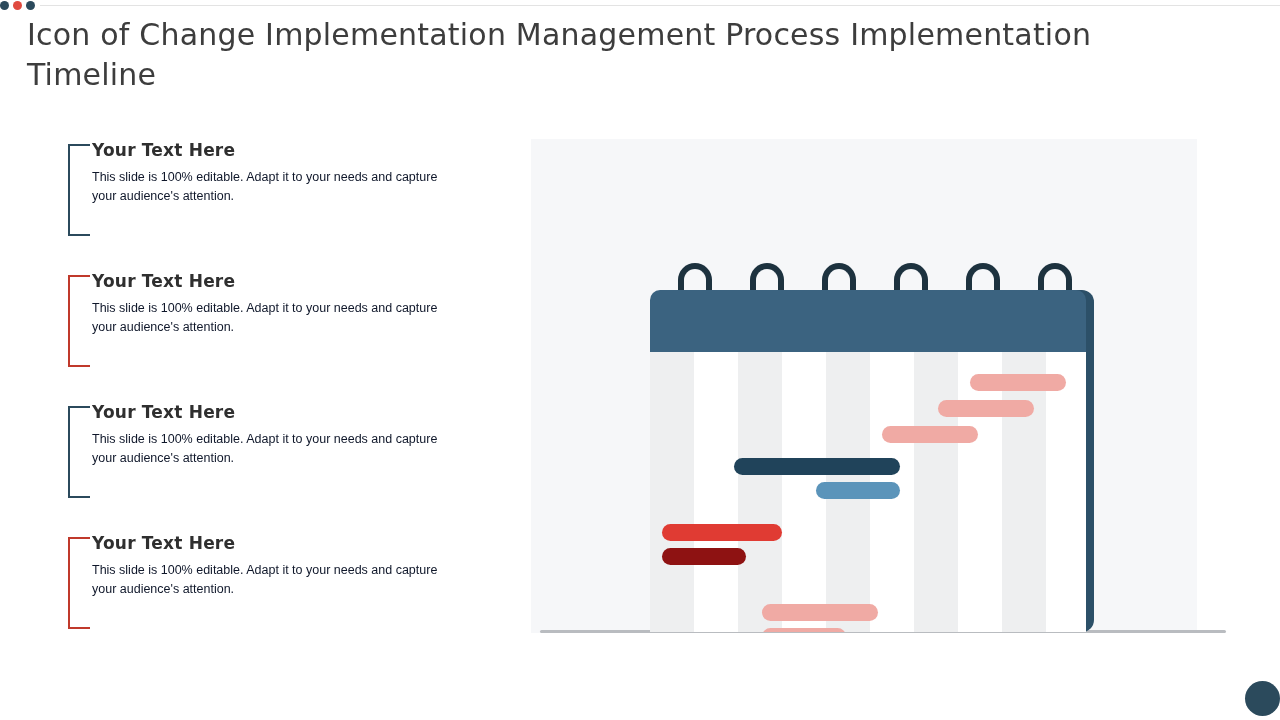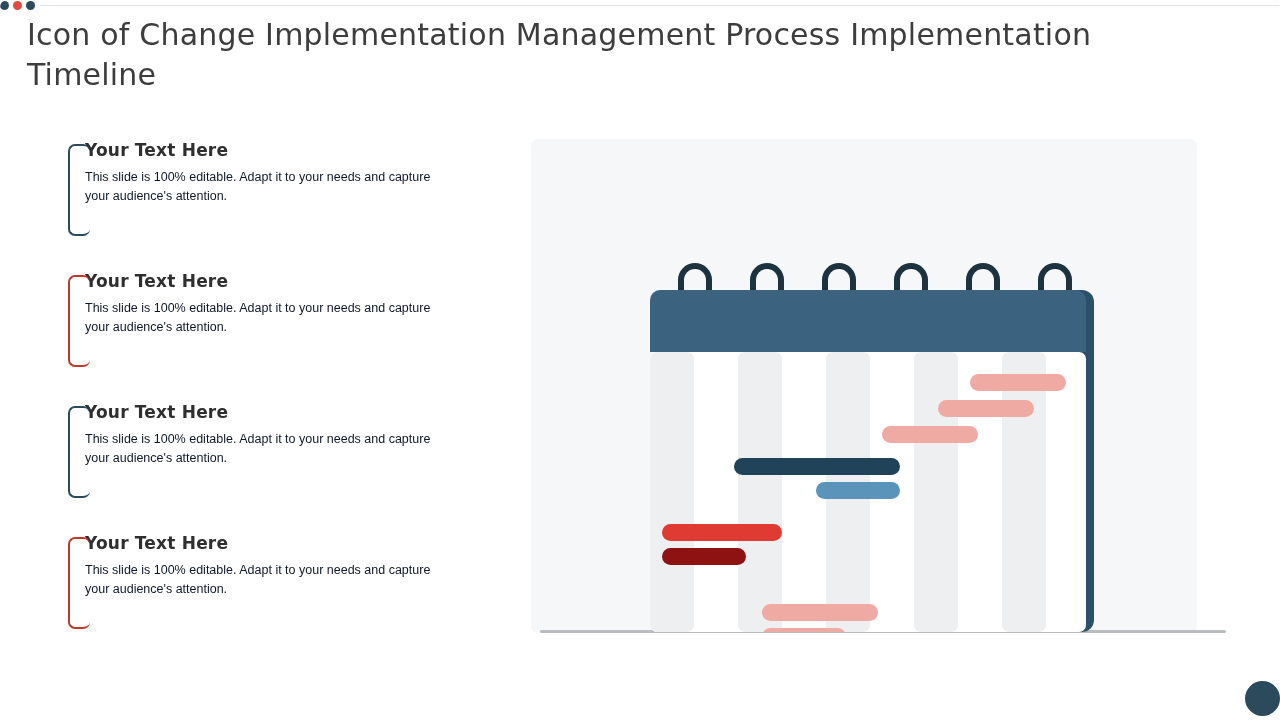--- a/index.html
+++ b/index.html
@@ -1,15 +1,15 @@
 <!DOCTYPE html>
 <html><head>
 <meta charset="utf-8">
 <style>
-  * { box-sizing: border-box; margin: 0; padding: 0; border-radius: 7px; }
+  * { box-sizing: border-box; margin: 0; padding: 0; }
   html, body {
     width: 1280px; height: 720px;
     background: #ffffff;
     font-family: "Liberation Sans", sans-serif;
     overflow: hidden;
   }
   .slide { position: relative; width: 1280px; height: 720px; background: #fff; }
 
   
   .dots { position: absolute; left: 0px; top: 0px; width: 44px; height: 14px; }
@@ -22,21 +22,21 @@
   
   .title {
     position: absolute; left: 27px; top: 15px; width: 1100px;
     font-size: 30px; line-height: 40px; font-weight: 400;
     color: #3d3d3d; letter-spacing: 0.2px;
     font-family: "DejaVu Sans", sans-serif;
   }
 
   
   .bullets { position: absolute; left: 68px; top: 140px; width: 420px; }
-  .bullet { position: relative; height: 131px; padding-left: 17px; }
+  .bullet { position: relative; height: 131px; padding-left: 24px; }
   .bracket {
     position: absolute; left: 0; top: 4px; width: 22px; height: 92px;
     border-left: 2px solid #2b4a5c;
     border-top: 2px solid #2b4a5c;
     border-bottom: 2px solid #2b4a5c;
   }
   .bracket.red { border-left-color: #c0392b; border-top-color: #c0392b; border-bottom-color: #c0392b; }
   .b-head {
     font-size: 17px; font-weight: bold; color: #2f2f2f;
     letter-spacing: 0.2px; margin-bottom: 8px;

